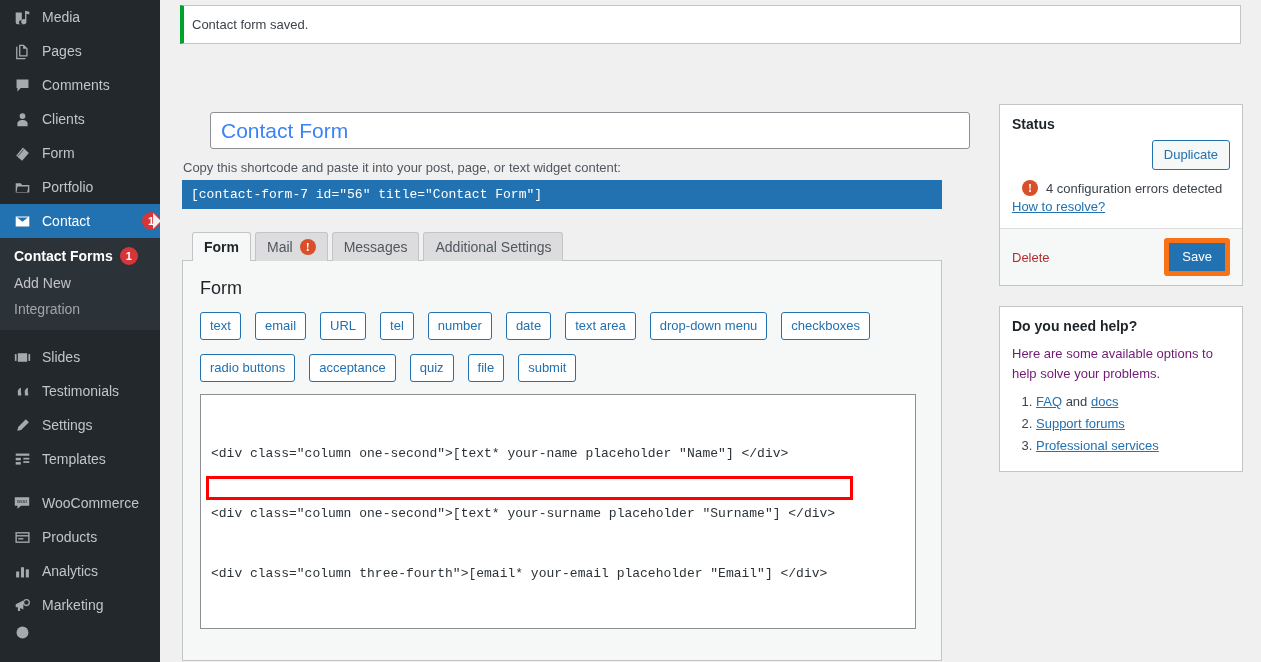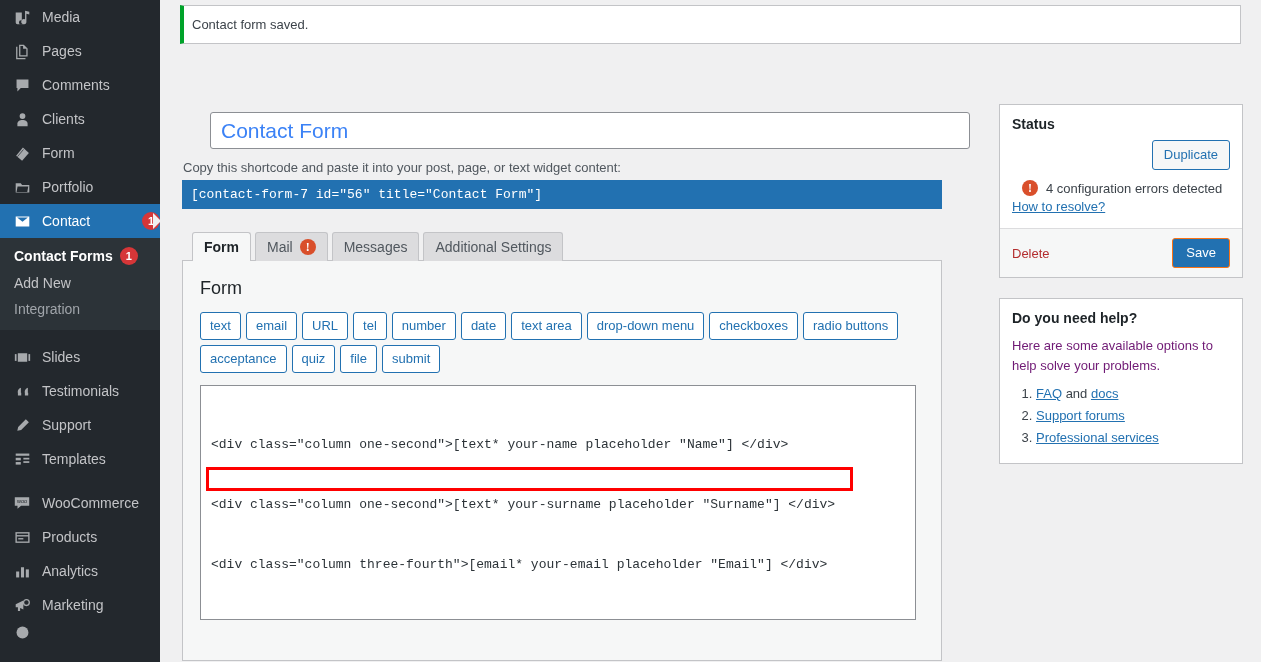--- a/index.html
+++ b/index.html
@@ -205,21 +205,21 @@
     font-weight: 400;
     color: #1d2327;
   }
   .panel-desc {
     margin: 0 0 11px 0;
     font-size: 13px;
     color: #3c434a;
   }
   .panel-desc a { color: #2271b1; }
 
-  .tag-buttons { display: flex; flex-wrap: wrap; gap: 5px; margin-bottom: 12px; align-items: flex-end; }
+  .tag-buttons { display: flex; flex-wrap: wrap; gap: 14px; margin-bottom: 12px; align-items: flex-end; }
   .tag-btn {
     background: #fff;
     border: 1px solid #2271b1;
     border-radius: 3px;
     color: #2271b1;
     font-size: 13px;
     padding: 5px 9px;
     line-height: 16px;
     cursor: pointer;
     font-family: "Liberation Sans", sans-serif;
@@ -291,21 +291,21 @@
   }
   .metabox-footer {
     display: flex; align-items: center; justify-content: space-between;
     border-top: 1px solid #dcdcde;
     background: #f6f7f7;
     padding: 9px 12px;
   }
   .delete-link { color: #b32d2e; font-size: 13px; text-decoration: none; cursor: pointer; }
   .btn-primary {
     background: #2271b1;
-    border: 1px solid #f97316;
+    border: 5px solid #f97316;
     border-radius: 3px;
     color: #fff;
     font-size: 13px;
     padding: 5px 13px;
     cursor: pointer;
     line-height: 18px;
     font-family: "Liberation Sans", sans-serif;
   }
   .help-text { font-size: 13px; line-height: 1.5; margin: 10px 0 8px 0; color: #701a75; }
   .help-list { margin: 0 0 4px 0; padding-left: 24px; font-size: 13px; line-height: 1.7; }
@@ -419,21 +419,21 @@
       </span>
       <span class="mi-label">Testimonials</span>
     </div>
 
     <div class="menu-item">
       <span class="mi-icon">
         <svg width="17" height="17" viewBox="0 0 20 20" fill="currentColor">
             <path d="M13.9 2.5l3.6 3.6-9.1 9.1-4.5 1 1-4.5 9-9.2z"></path>
           </svg>
       </span>
-      <span class="mi-label">Support</span>
+      <span class="mi-label">Settings</span>
     </div>
 
     <div class="menu-item">
       <span class="mi-icon">
         <svg width="17" height="17" viewBox="0 0 20 20" fill="currentColor">
             <rect x="2" y="3" width="16" height="2.6"></rect>
             <rect x="2" y="8" width="6" height="3"></rect>
             <rect x="2" y="13" width="6" height="3"></rect>
             <rect x="11" y="8" width="7" height="2"></rect>
             <rect x="11" y="12" width="7" height="2"></rect>

